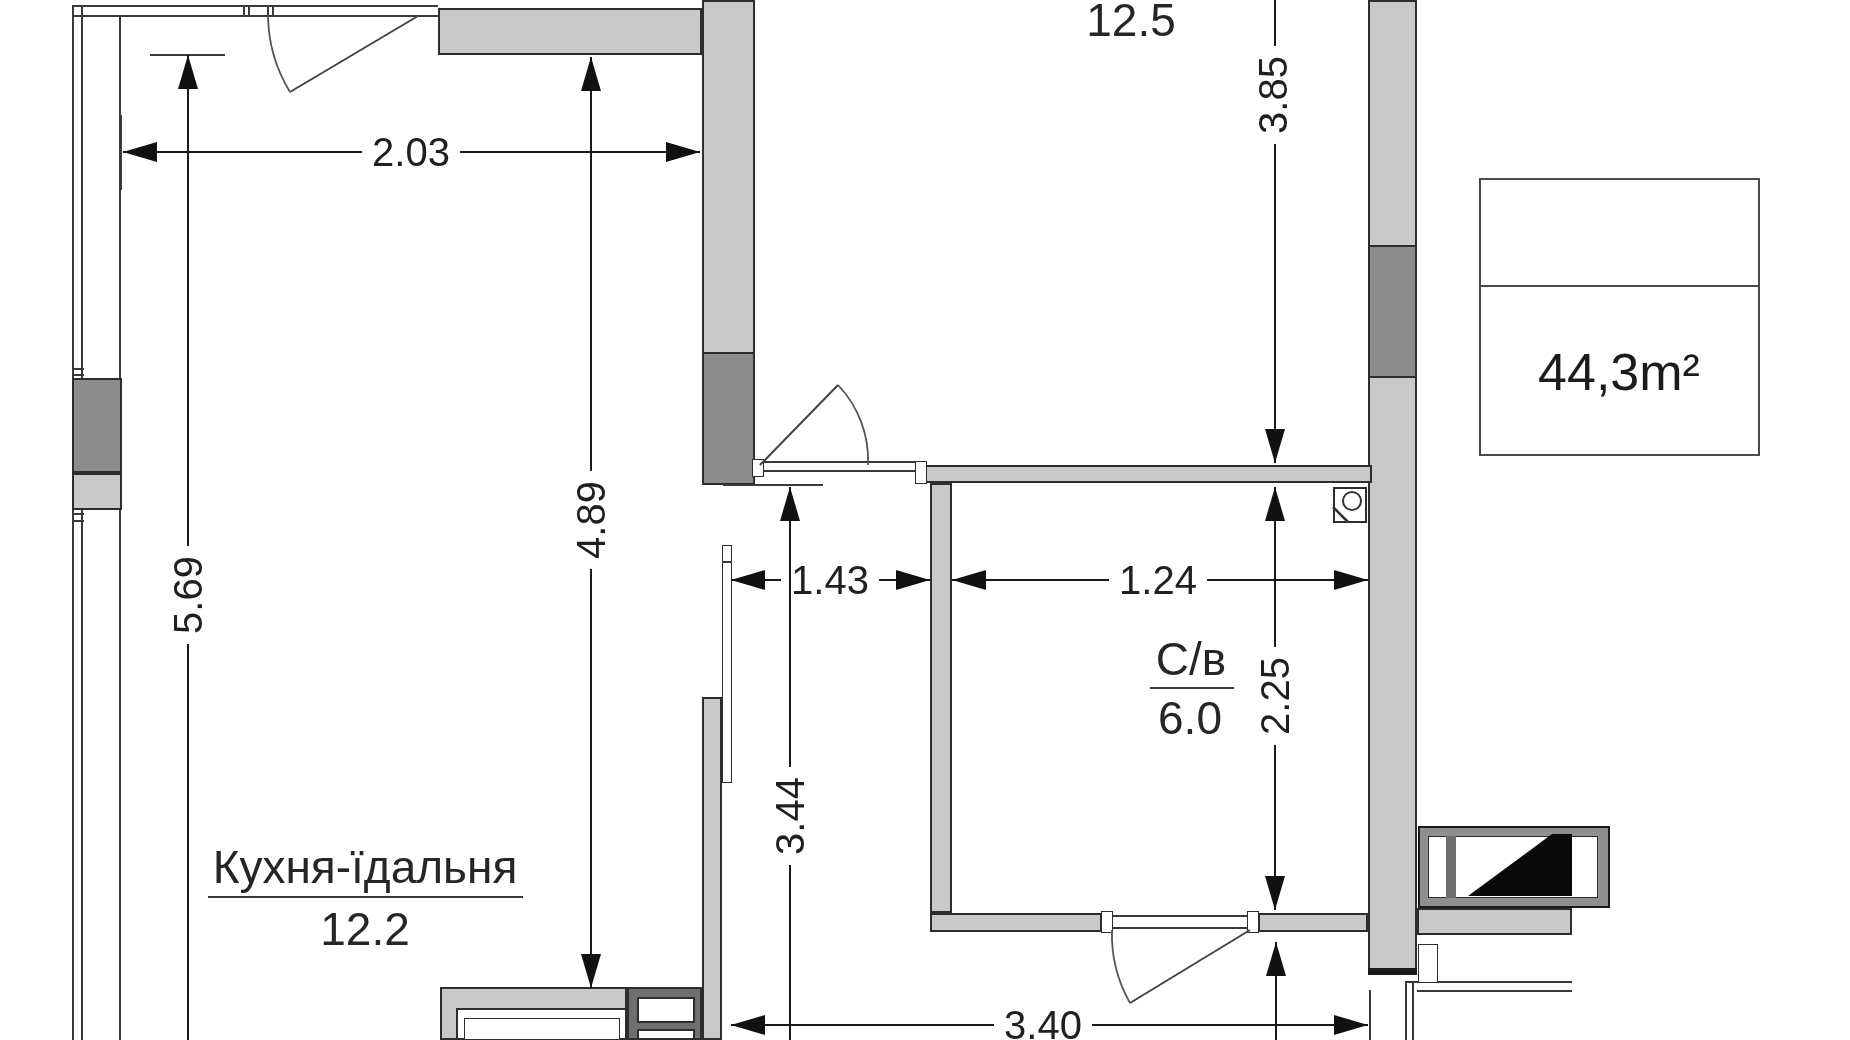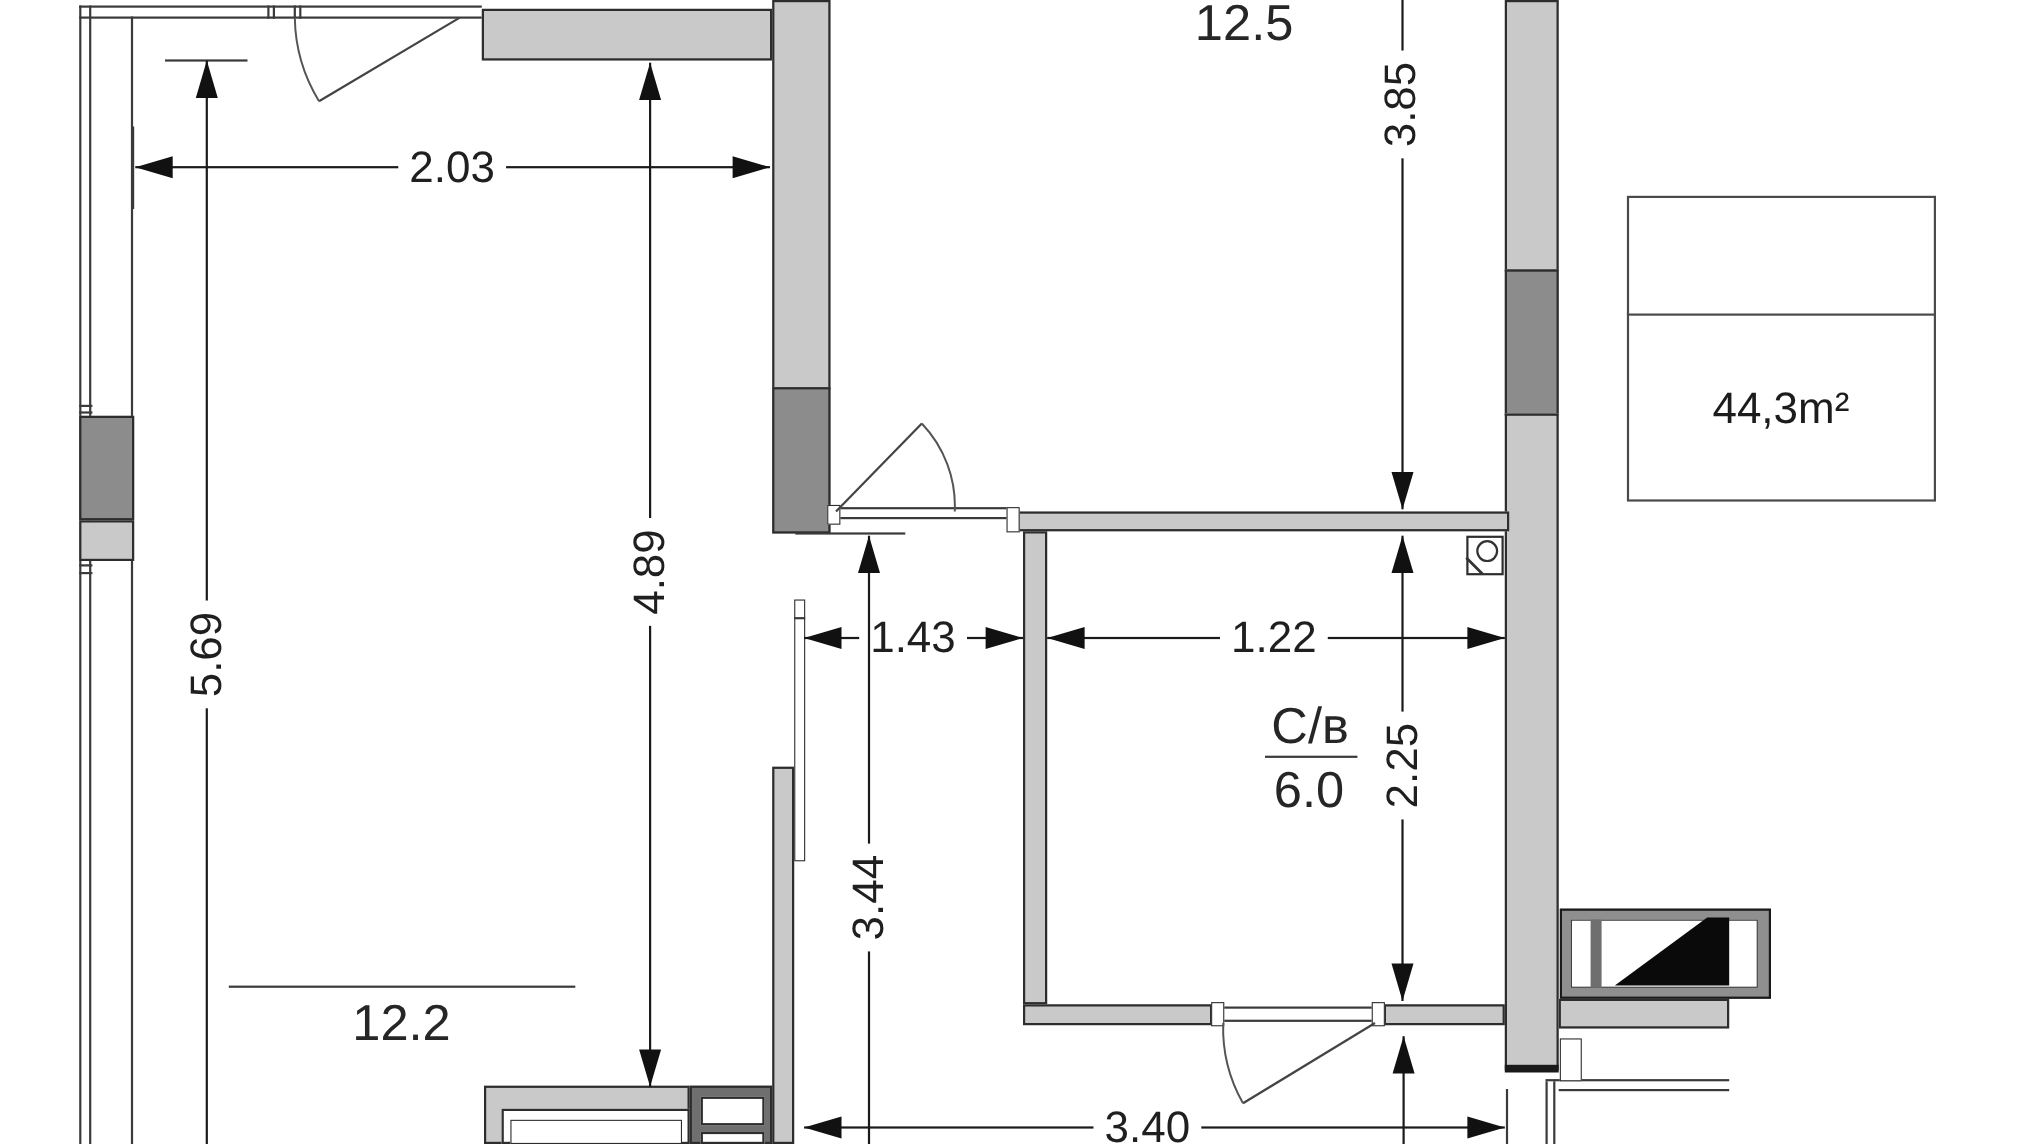--- a/index.html
+++ b/index.html
@@ -15,21 +15,21 @@
         font-size:40px;line-height:1.05;white-space:nowrap;color:#1f1f1f;}
   .dlab.v{transform:translate(-50%,-50%) rotate(-90deg);}
   .rlab{position:absolute;transform:translate(-50%,-50%);font-size:46px;white-space:nowrap;color:#262626;}
   .ar{position:absolute;width:0;height:0;}
   .ar-l{border-top:10px solid transparent;border-bottom:10px solid transparent;border-right:34px solid #111;}
   .ar-r{border-top:10px solid transparent;border-bottom:10px solid transparent;border-left:34px solid #111;}
   .ar-u{border-left:10px solid transparent;border-right:10px solid transparent;border-bottom:34px solid #111;}
   .ar-d{border-left:10px solid transparent;border-right:10px solid transparent;border-top:34px solid #111;}
   .infobox{position:absolute;box-sizing:border-box;background:#fff;border:2px solid #4a4a4a;}
   .ib-lab{position:absolute;transform:translate(-50%,-50%);font-size:64px;letter-spacing:2px;color:#1c1c1c;}
-  .ib-lab2{position:absolute;transform:translate(-50%,-50%);font-size:40px;color:#1c1c1c;text-align:center;}
+  .ib-lab2{position:absolute;transform:translate(-50%,-50%);font-size:52px;color:#1c1c1c;text-align:center;}
   svg{position:absolute;left:0;top:0;}
 </style>
 </head>
 <body>
 
 <div class="plan">
 
   <div class="tline" style="left:72px;top:5px;width:366px;height:2px;"></div>
   <div class="tline" style="left:72px;top:15px;width:366px;height:2px;"></div>
   <div class="tline" style="left:72px;top:5px;width:2px;height:1035px;"></div>
@@ -124,21 +124,21 @@
   <div class="dlab v" style="left:1273px;top:95px;">3.85</div>
 
   <div class="dline" style="left:731px;top:579px;width:199px;height:2px;"></div>
   <div class="ar ar-l" style="left:731px;top:570px;"></div>
   <div class="ar ar-r" style="left:896px;top:570px;"></div>
   <div class="dlab" style="left:830px;top:580px;">1.43</div>
 
   <div class="dline" style="left:952px;top:579px;width:416px;height:2px;"></div>
   <div class="ar ar-l" style="left:952px;top:570px;"></div>
   <div class="ar ar-r" style="left:1334px;top:570px;"></div>
-  <div class="dlab" style="left:1158px;top:580px;">1.22</div>
+  <div class="dlab" style="left:1158px;top:580px;">1.24</div>
 
   <div class="dline" style="left:1274px;top:487px;width:2px;height:423px;"></div>
   <div class="ar ar-u" style="left:1265px;top:487px;"></div>
   <div class="ar ar-d" style="left:1265px;top:876px;"></div>
   <div class="dlab v" style="left:1275px;top:696px;">2.25</div>
   <div class="dline" style="left:1275px;top:942px;width:2px;height:98px;"></div>
   <div class="ar ar-u" style="left:1266px;top:942px;"></div>
 
   <div class="tline" style="left:723px;top:484px;width:100px;height:2px;"></div>
   <div class="dline" style="left:789px;top:487px;width:2px;height:553px;"></div>
@@ -146,20 +146,21 @@
   <div class="dlab v" style="left:790px;top:816px;">3.44</div>
 
   <div class="tline" style="left:1369px;top:990px;width:2px;height:50px;"></div>
   <div class="dline" style="left:731px;top:1024px;width:637px;height:2px;"></div>
   <div class="ar ar-l" style="left:731px;top:1015px;"></div>
   <div class="ar ar-r" style="left:1334px;top:1015px;"></div>
   <div class="dlab" style="left:1043px;top:1025px;">3.40</div>
 
   <div class="rlab" style="left:1131px;top:20px;">12.5</div>
 
+  <div class="rlab" style="left:365px;top:867px;">Кухня-їдальня</div>
   <div class="tline" style="left:208px;top:896px;width:315px;height:2px;"></div>
   <div class="rlab" style="left:365px;top:929px;">12.2</div>
 
   <div class="rlab" style="left:1191px;top:659px;">С/в</div>
   <div class="tline" style="left:1150px;top:687px;width:84px;height:2px;"></div>
   <div class="rlab" style="left:1190px;top:718px;">6.0</div>
 
   <div class="infobox" style="left:1479px;top:178px;width:281px;height:278px;"></div>
   <div class="abs" style="left:1479px;top:285px;width:281px;height:2px;background:#4a4a4a;"></div>
   <div class="ib-lab2" style="left:1619px;top:372px;">44,3m²</div>

